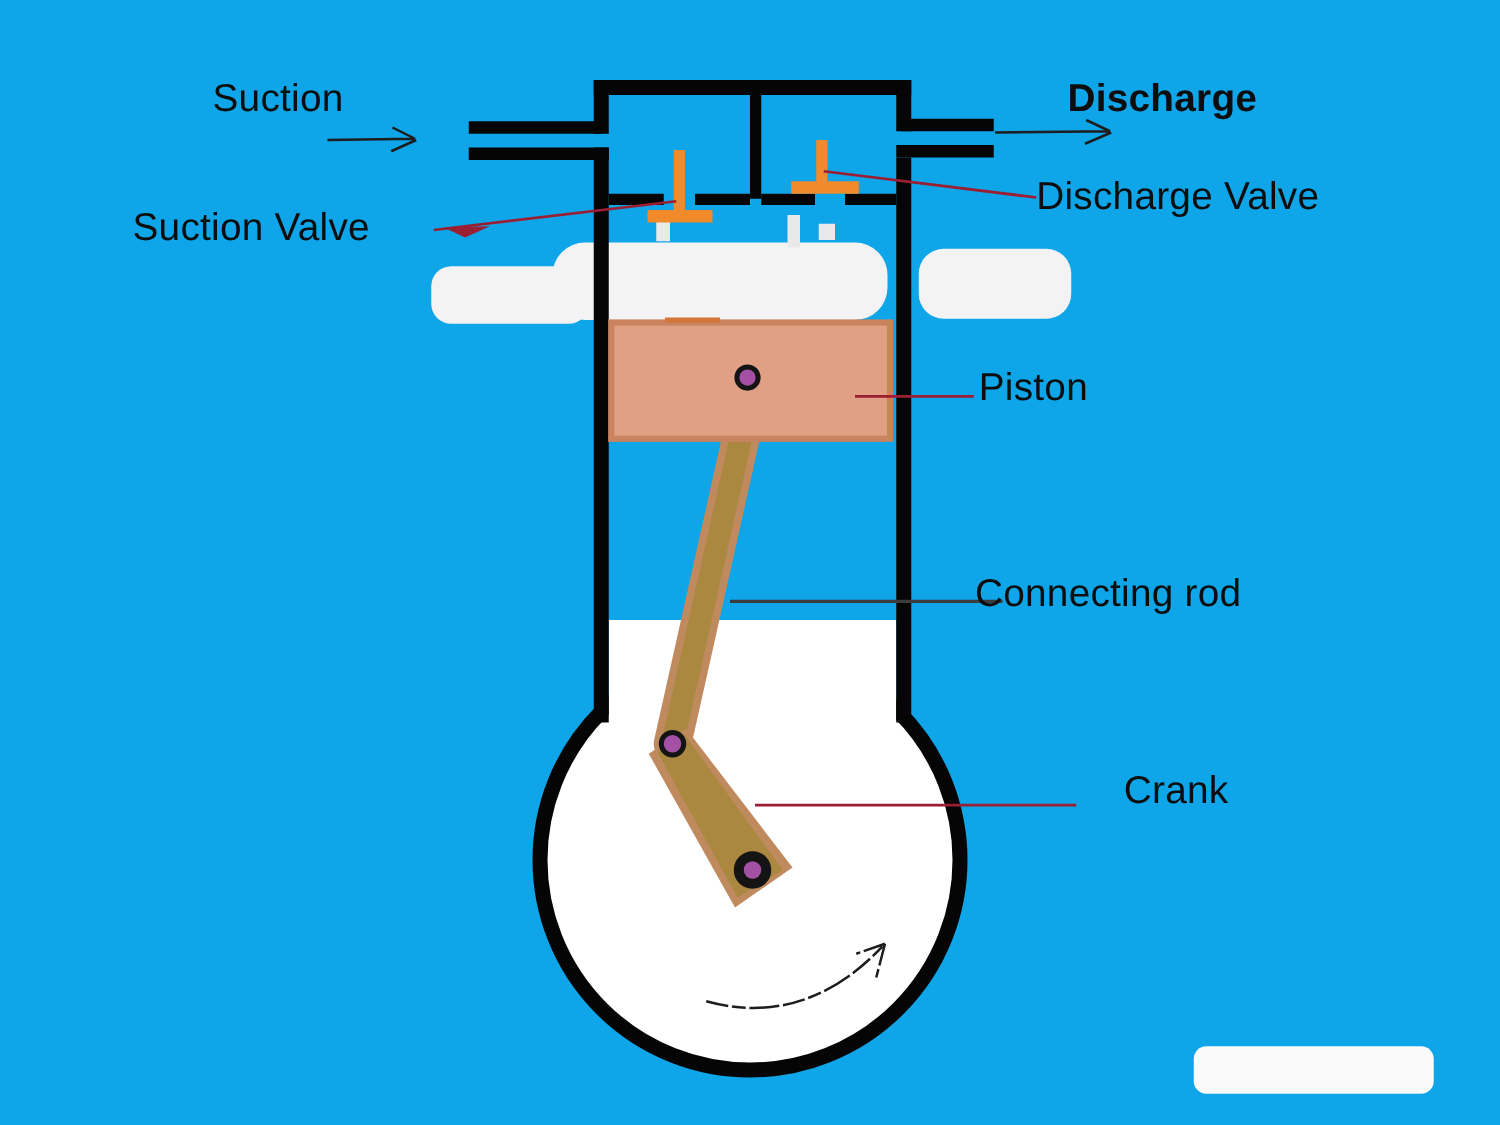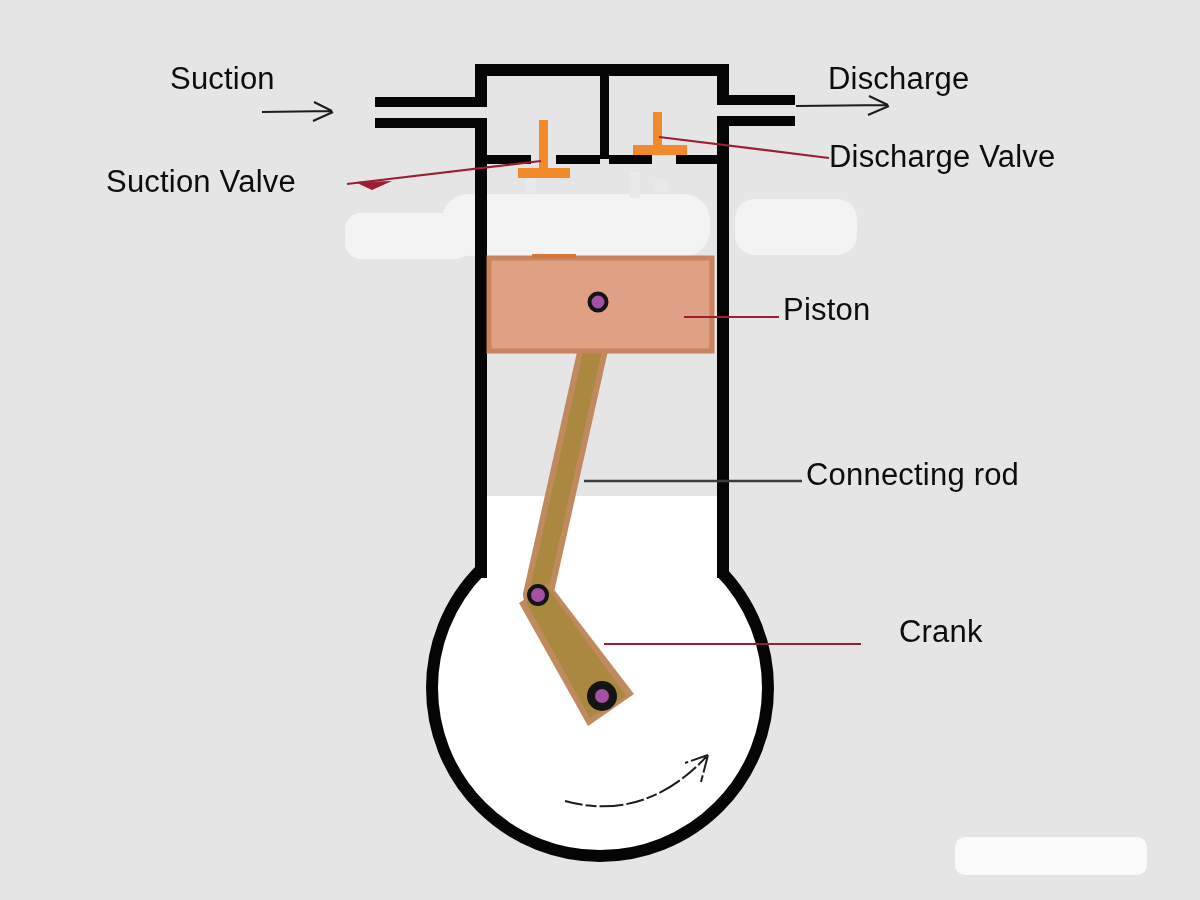--- a/index.html
+++ b/index.html
@@ -1,37 +1,37 @@
 <!DOCTYPE html>
 <html style="--c-wall: #050505; --c-valve: #f18a2b; --c-piston-fill: #dfa084; --c-piston-border: #c9835e; --c-rod-outline: #c08a5f; --c-rod-core: #aa8840; --c-pin-fill: #a451a5; --c-pin-ring: #141414; --c-leader-red: #9b1f33; --c-leader-dark: #3c3c3c; --c-arrow: #1d1d1d; --c-text: #0d0d0d; --c-watermark-a: #f3f3f3; --c-watermark-b: #fafafa; --c-speck: #e9e9e9;"><head>
 <meta charset="utf-8">
 <style>
   html,body{margin:0;padding:0;background:#ffffff;}
   .canvas{
     position:relative;
     width:1200px;height:900px;
-    background:#e5e5e5;
+    background:#0ea5e9;
     overflow:hidden;
     font-family:"Liberation Sans", sans-serif;
   }
   .canvas svg{position:absolute;left:0;top:0;}
   .label{
     position:absolute;
     font-size:31px;
     line-height:1.05;
     color:var(--c-text,#0d0d0d);
     white-space:nowrap;
     letter-spacing:0.2px;
   }
   .lbl-suction{left:170px;top:63px;}
-  .lbl-discharge{left:828px;top:63px;}
+  .lbl-discharge{left:854px;top:63px;font-weight:bold;}
   .lbl-suction-valve{left:106px;top:166px;}
   .lbl-discharge-valve{left:829px;top:141px;}
   .lbl-piston{left:783px;top:294px;text-align:center;}
-  .lbl-connecting-rod{left:806px;top:459px;}
+  .lbl-connecting-rod{left:780px;top:459px;}
   .lbl-crank{left:873px;top:616px;margin-left:26px;}
 
   .wall{fill:var(--c-wall,#050505);}
   .valve{fill:var(--c-valve,#f18a2b);}
   .piston{fill:var(--c-piston-fill,#dfa084);stroke:var(--c-piston-border,#c9835e);stroke-width:5;}
   .rod-out{stroke:var(--c-rod-outline,#c08a5f);}
   .rod-in{stroke:var(--c-rod-core,#aa8840);}
   .crank-out{fill:var(--c-rod-outline,#c08a5f);}
   .crank-in{fill:var(--c-rod-core,#aa8840);}
   .pin{fill:var(--c-pin-fill,#a451a5);stroke:var(--c-pin-ring,#141414);stroke-width:4;}

